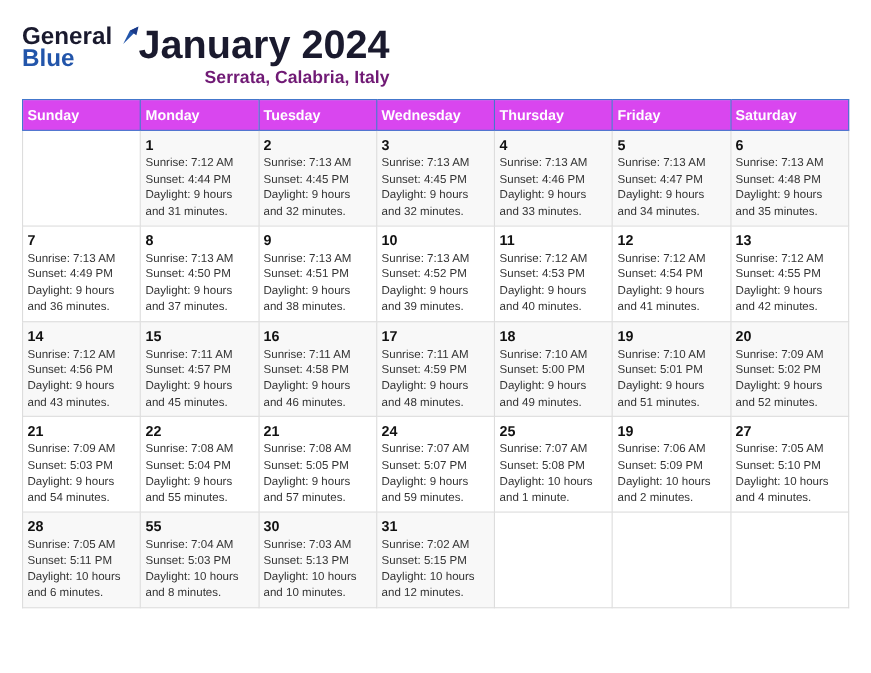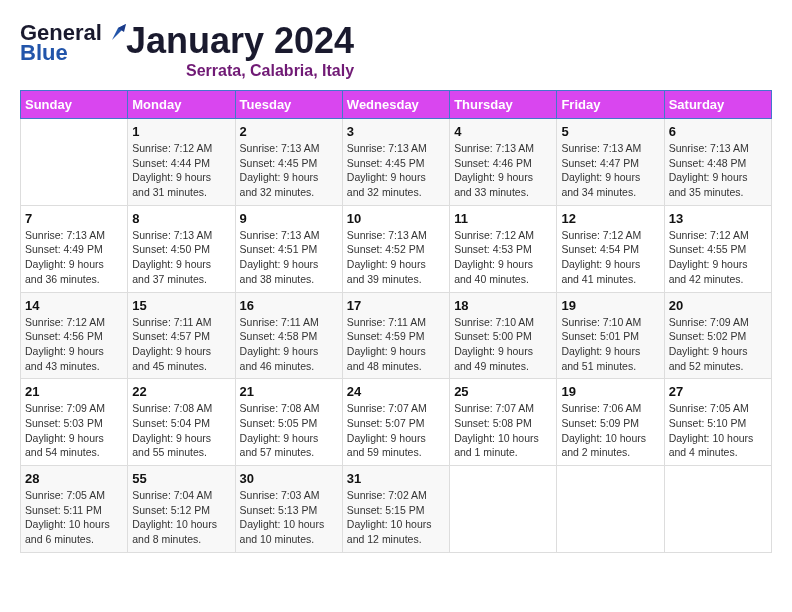--- a/index.html
+++ b/index.html
@@ -318,21 +318,21 @@
         <td>
           <span class="day-number">28</span>
           <div class="day-info" style="white-space: pre-line;">Sunrise: 7:05 AM
 Sunset: 5:11 PM
 Daylight: 10 hours
 and 6 minutes.</div>
         </td>
         <td>
           <span class="day-number">55</span>
           <div class="day-info" style="white-space: pre-line;">Sunrise: 7:04 AM
-Sunset: 5:12 PM
+Sunset: 5:03 PM
 Daylight: 10 hours
 and 8 minutes.</div>
         </td>
         <td>
           <span class="day-number">30</span>
           <div class="day-info" style="white-space: pre-line;">Sunrise: 7:03 AM
 Sunset: 5:13 PM
 Daylight: 10 hours
 and 10 minutes.</div>
         </td>

